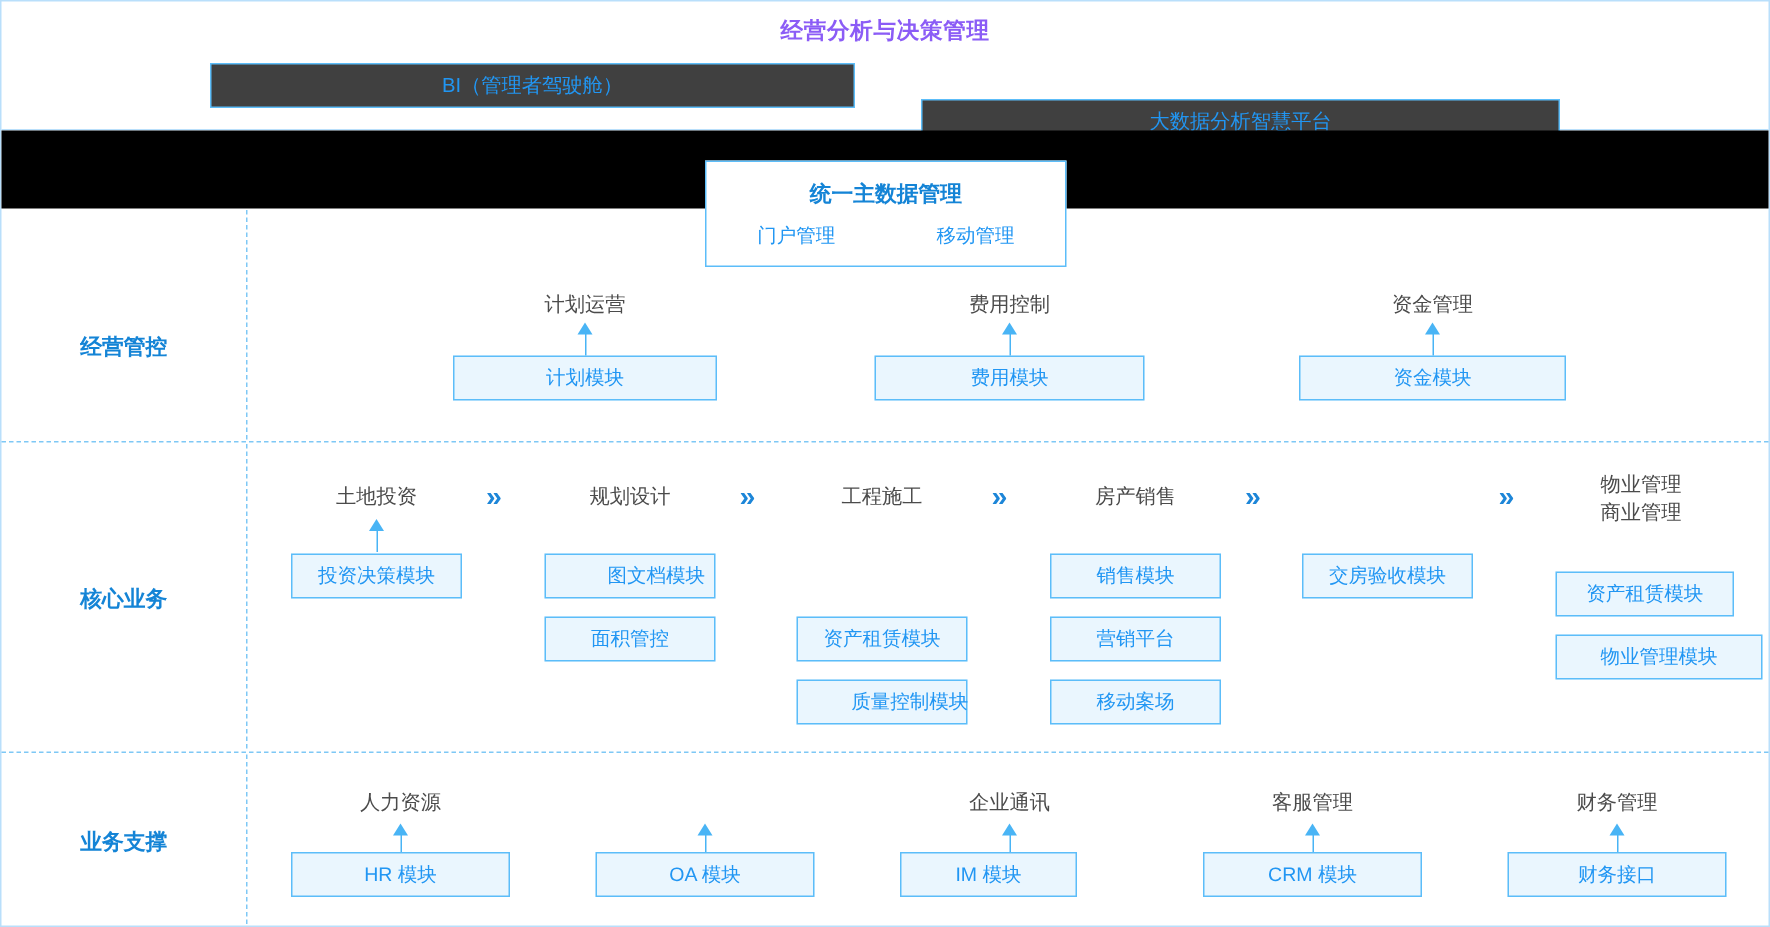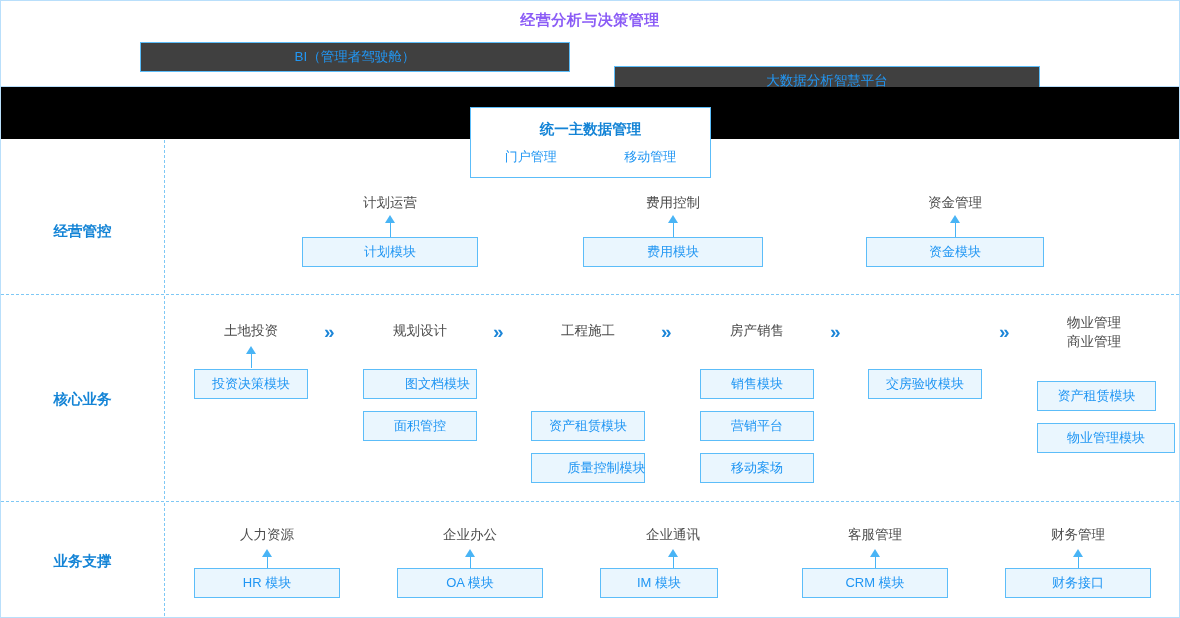--- a/index.html
+++ b/index.html
@@ -236,23 +236,20 @@
     </div>
   <div id="tier-sup" class="tier">
       <div class="cap" style="left: 176px; width: 180px; top: 24px;">
         <div>人力资源</div>
       </div>
       <div class="uparrow" style="left: 260.5px; top: 48px; height: 19px;">
         <span class="head"></span>
         <span class="stem"></span>
       </div>
       <div class="mod" style="left: 193px; width: 146px; top: 67px;">HR 模块</div>
-      <div class="cap" style="left: 379px; width: 180px; top: 24px;">
-        <div>企业办公</div>
-      </div>
       <div class="uparrow" style="left: 463.5px; top: 48px; height: 19px;">
         <span class="head"></span>
         <span class="stem"></span>
       </div>
       <div class="mod" style="left: 396px; width: 146px; top: 67px;">OA 模块</div>
       <div class="cap" style="left: 582px; width: 180px; top: 24px;">
         <div>企业通讯</div>
       </div>
       <div class="uparrow" style="left: 666.5px; top: 48px; height: 19px;">
         <span class="head"></span>

